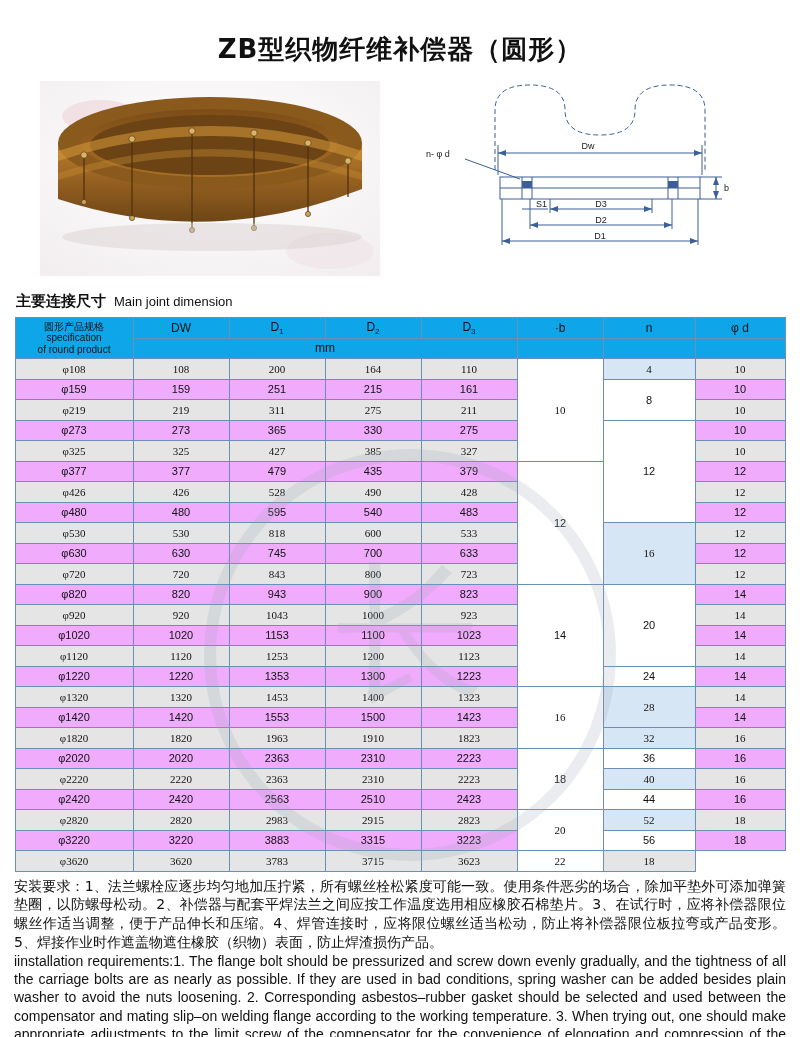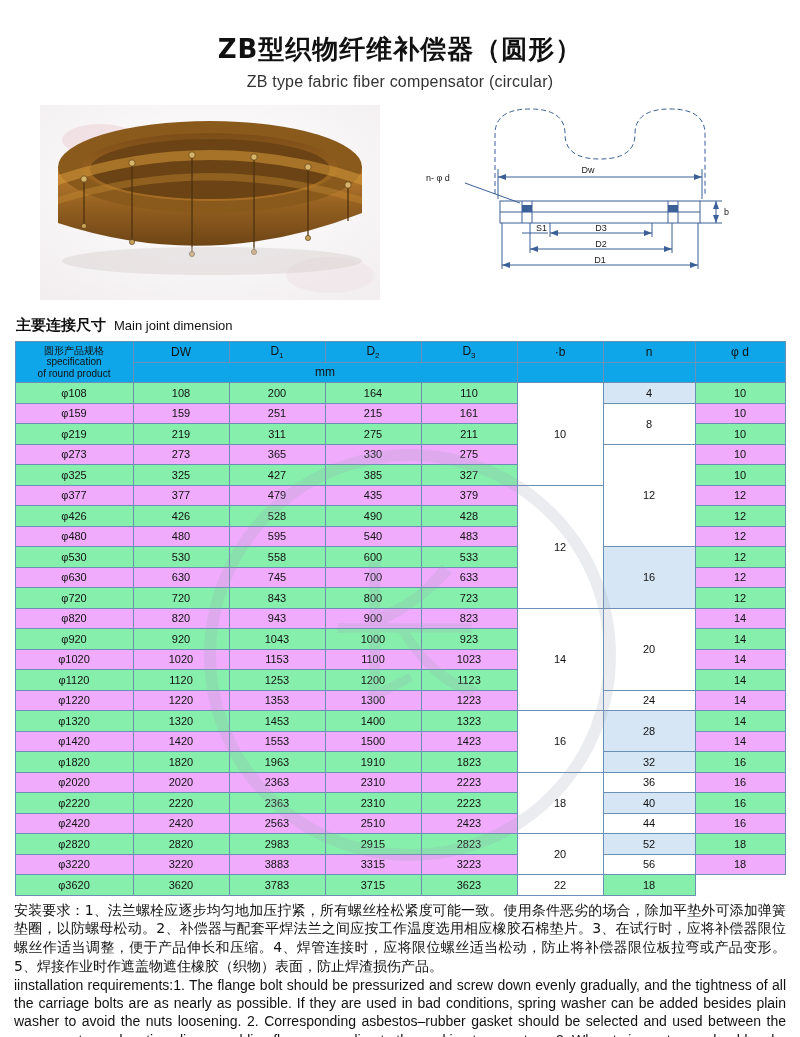--- a/index.html
+++ b/index.html
@@ -72,21 +72,21 @@
   }
   table.spec td, table.spec th {
     border: 1px solid #6b8fb5;
     text-align: center;
     height: 20.5px;
     padding: 0;
     font-weight: normal;
   }
   .hdr { background: #0ea5e9; font-weight: bold; font-size: 12px; }
   .hdr-spec { font-size: 10px; line-height: 1.12; padding: 1px 2px; }
-  .row-alt { background: #86efac; }
+  .row-alt { background: #e5e5e5; font-family: Liberation Serif, serif; }
   .row-plain { background: #f0abfc; }
   .cell-blue { background: #d7e6f5; }
   .cell-white { background: #ffffff; }
   .sub { font-size: 8px; vertical-align: sub; }
   
   .notes {
     width: 772px;
     margin: 5px auto 0 auto;
     font-size: 10.5px;
     line-height: 1.32;
@@ -112,21 +112,20 @@
     opacity: 0.20;
     z-index: 5;
   }
 </style>
 </head>
 <body>
 
 <div class="page">
 
   <div class="title-cn">ZB型织物纤维补偿器（圆形）</div>
-  <div class="title-en">ZB type fabric fiber compensator (circular)</div>
 
   <div class="illus">
 
     <svg class="photo" viewBox="0 0 340 195">
       <defs>
         <linearGradient id="ringGrad" x1="0" y1="0" x2="0" y2="1">
           <stop offset="0%" stop-color="#c98a2a"></stop>
           <stop offset="35%" stop-color="#b2762a"></stop>
           <stop offset="70%" stop-color="#8c5a1e"></stop>
           <stop offset="100%" stop-color="#6e4516"></stop>
@@ -347,21 +346,21 @@
           <td>φ480</td>
           <td>480</td>
           <td>595</td>
           <td>540</td>
           <td>483</td>
           <td>12</td>
         </tr>
         <tr class="row-alt">
           <td>φ530</td>
           <td>530</td>
-          <td>558</td>
+          <td>818</td>
           <td>600</td>
           <td>533</td>
           <td rowspan="3" class="cell-blue">16</td>
           <td>12</td>
         </tr>
         <tr class="row-plain">
           <td>φ630</td>
           <td>630</td>
           <td>745</td>
           <td>700</td>

